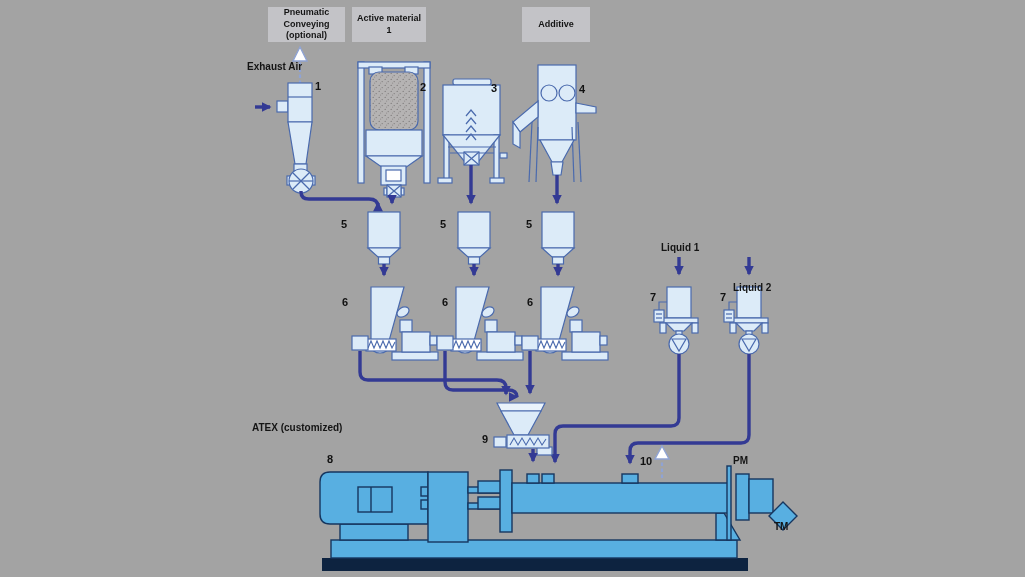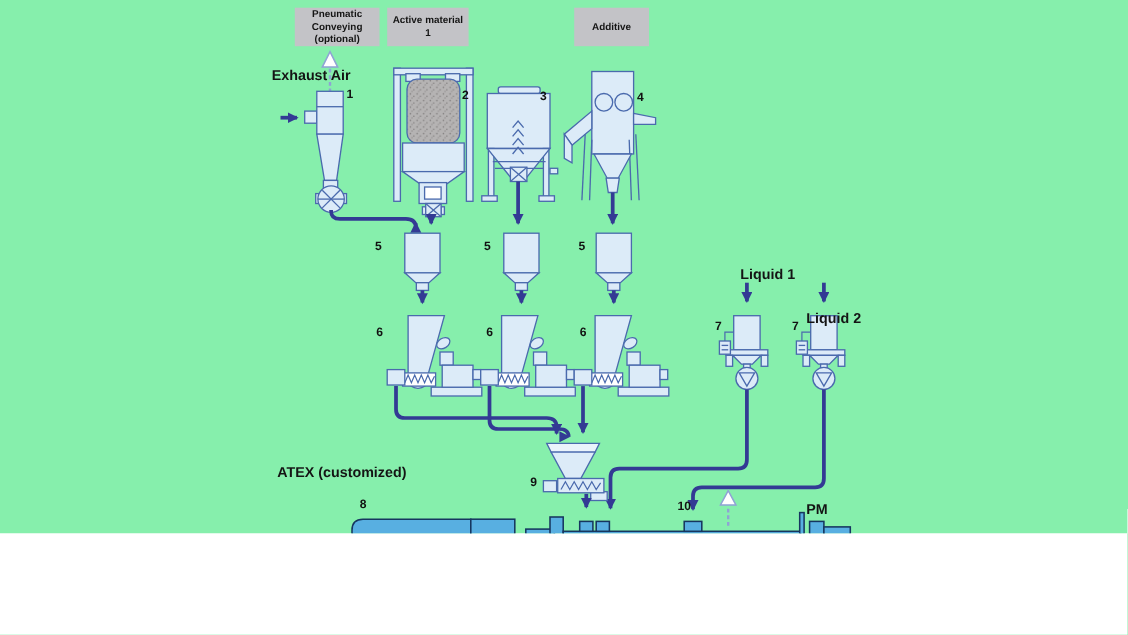--- a/index.html
+++ b/index.html
@@ -1,21 +1,21 @@
 <!DOCTYPE html>
 <html><head>
 <meta charset="utf-8">
 <style>
   html,body{margin:0;padding:0;background:#fff;}
-  #canvas{position:relative;width:1025px;height:485px;background:#86efac;overflow:hidden;
+  #canvas{position:relative;width:1025px;height:577px;background:#a3a3a3;overflow:hidden;
           font-family:"Liberation Sans",sans-serif;}
   .hdr{position:absolute;top:7px;height:35px;background:#c3c3c7;color:#141414;
        display:flex;align-items:center;justify-content:center;text-align:center;
        font-size:9px;font-weight:700;line-height:1.3;padding:0 4px;box-sizing:border-box;}
-  .lbl{position:absolute;font-size:13px;font-weight:700;color:#141414;white-space:nowrap;}
+  .lbl{position:absolute;font-size:10px;font-weight:700;color:#141414;white-space:nowrap;}
   .num{position:absolute;font-size:11px;font-weight:700;color:#111;white-space:nowrap;}
   svg{position:absolute;left:0;top:0;}
   .eq{fill:#dcebf8;stroke:#4a6aad;stroke-width:1.2;}
   .eqw{fill:#ffffff;stroke:#4a6aad;stroke-width:1.2;}
   .eqn{fill:none;stroke:#4a6aad;stroke-width:1.2;}
   .pipe{fill:none;stroke:#333a94;stroke-width:3.4;}
   .mach{fill:#58afe1;stroke:#16365f;stroke-width:1.4;}
   .machn{fill:none;stroke:#16365f;stroke-width:1.4;}
 </style>
 </head>
@@ -245,24 +245,24 @@
   <span class="num" style="left:579px;top:83px;">4</span>
 
   <span class="num" style="left:341px;top:218px;">5</span>
   <span class="num" style="left:440px;top:218px;">5</span>
   <span class="num" style="left:526px;top:218px;">5</span>
 
   <span class="num" style="left:342px;top:296px;">6</span>
   <span class="num" style="left:442px;top:296px;">6</span>
   <span class="num" style="left:527px;top:296px;">6</span>
 
-  <span class="lbl" style="left:661px;top:242px;margin-left:12px;">Liquid 1</span>
+  <span class="lbl" style="left:661px;top:242px;">Liquid 1</span>
   <span class="lbl" style="left:733px;top:242px;margin-top:40px;">Liquid 2</span>
   <span class="num" style="left:650px;top:291px;">7</span>
   <span class="num" style="left:720px;top:291px;">7</span>
 
   <span class="lbl" style="left:252px;top:422px;">ATEX (customized)</span>
   <span class="num" style="left:327px;top:453px;">8</span>
   <span class="num" style="left:482px;top:433px;">9</span>
-  <span class="num" style="left:616px;top:455px;">10</span>
+  <span class="num" style="left:640px;top:455px;">10</span>
   <span class="lbl" style="left:733px;top:455px;">PM</span>
   <span class="lbl" style="left:774px;top:521px;">TM</span>
 </div>
 
 </body></html>

